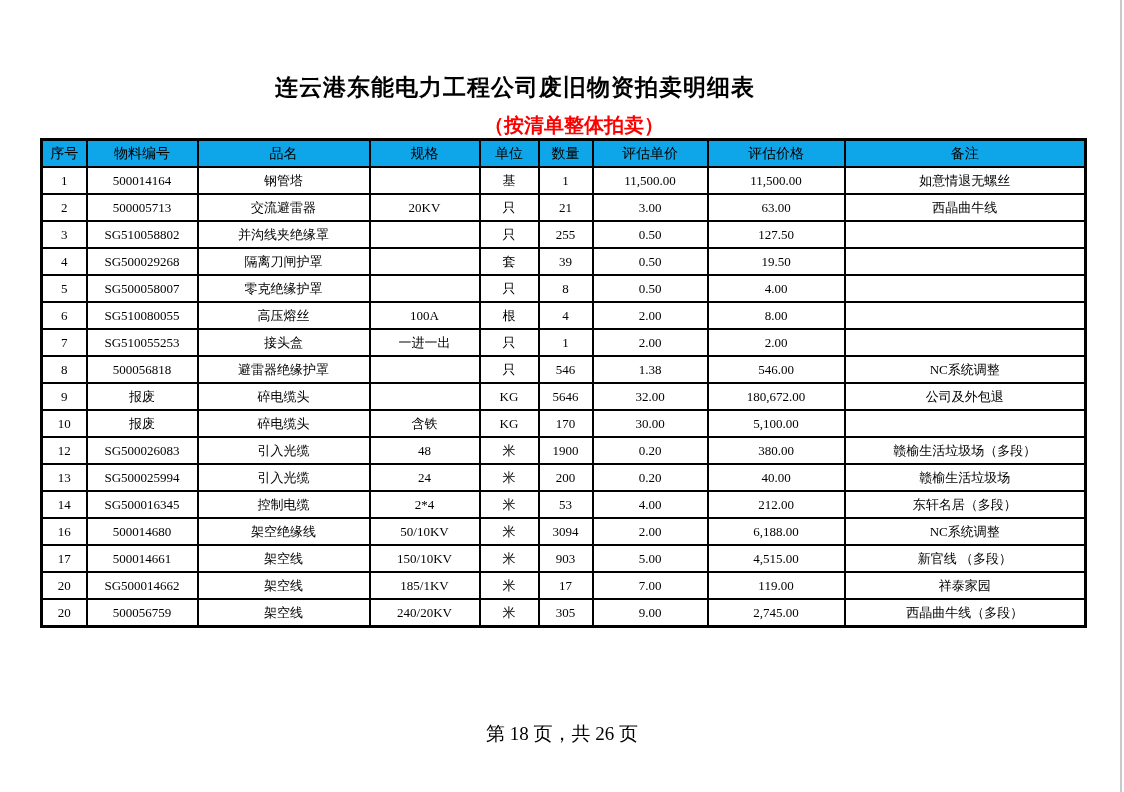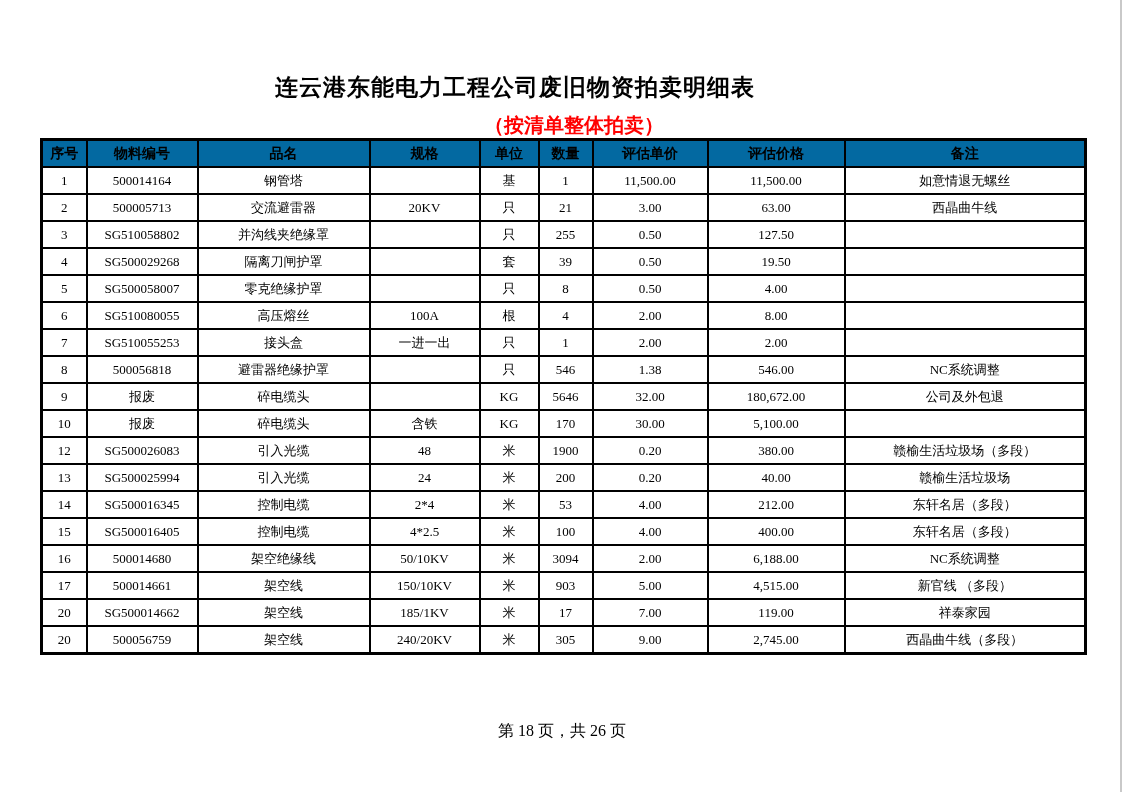--- a/index.html
+++ b/index.html
@@ -33,32 +33,32 @@
     font-family: "Liberation Serif", "DejaVu Serif", serif;
     font-size: 13px;
   }
   table.materials th, table.materials td {
     border: 2px solid #000;
     text-align: center; vertical-align: middle;
     padding: 0 2px;
     overflow: hidden; white-space: nowrap;
   }
   table.materials th {
-    background: #0369a1;
+    background: #0ea5e9;
     font-family: "Liberation Sans", "DejaVu Sans", sans-serif;
-    font-weight: bold; font-size: 14px;
+    font-weight: normal; font-size: 14px;
     height: 25px;
     margin-top: 47px;
   }
   table.materials td { height: 25px; }
   .page-footer {
     position: absolute; top: 721px; left: 0; width: 1124px;
     text-align: center;
     font-family: "Liberation Serif", "DejaVu Serif", serif;
-    font-size: 16px; color: #000;
+    font-size: 19px; color: #000;
   }
   .page-edge {
     position: absolute; top: 0; left: 1120px;
     width: 2px; height: 792px;
     background: #c9c9c9;
   }
 </style>
 </head>
 <body>
 
@@ -228,31 +228,20 @@
         <td>SG500016345</td>
         <td>控制电缆</td>
         <td>2*4</td>
         <td>米</td>
         <td>53</td>
         <td>4.00</td>
         <td>212.00</td>
         <td>东轩名居（多段）</td>
       </tr>
       <tr>
-        <td>15</td>
-        <td>SG500016405</td>
-        <td>控制电缆</td>
-        <td>4*2.5</td>
-        <td>米</td>
-        <td>100</td>
-        <td>4.00</td>
-        <td>400.00</td>
-        <td>东轩名居（多段）</td>
-      </tr>
-      <tr>
         <td>16</td>
         <td>500014680</td>
         <td>架空绝缘线</td>
         <td>50/10KV</td>
         <td>米</td>
         <td>3094</td>
         <td>2.00</td>
         <td>6,188.00</td>
         <td>NC系统调整</td>
       </tr>

